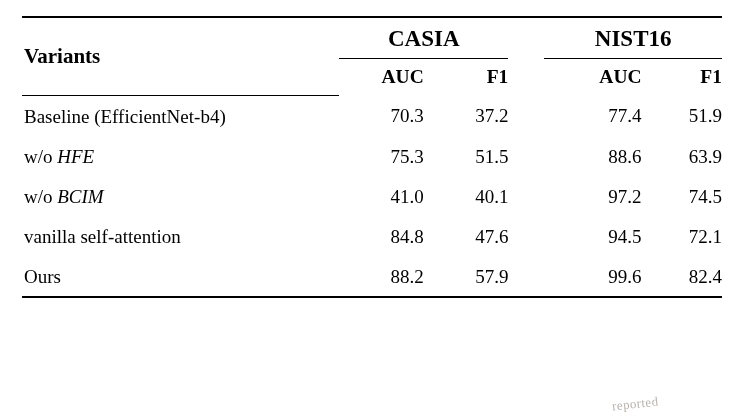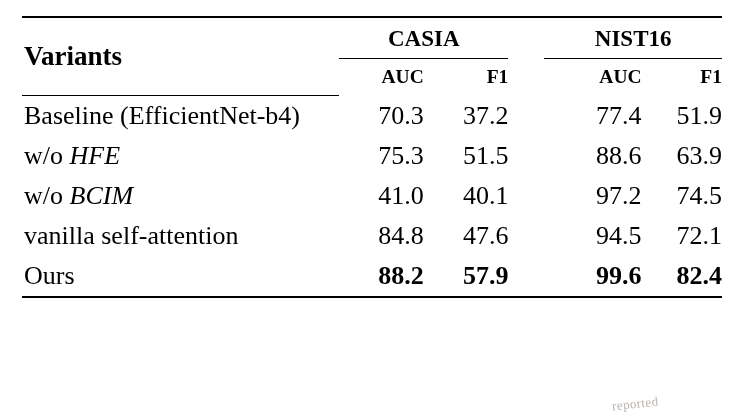--- a/index.html
+++ b/index.html
@@ -30,27 +30,27 @@
     border-top: 2.2px solid #000;
   }
   .rule-bottom td {
     border-bottom: 2.2px solid #000;
   }
   .rule-mid td {
     border-bottom: 1.1px solid #000;
   }
   th, td {
     padding: 0;
-    font-size: 26px;
+    font-size: 19px;
     line-height: 1.0;
   }
   .hdr-variants {
     text-align: left;
     font-weight: bold;
-    font-size: 27px;
+    font-size: 21px;
     vertical-align: middle;
     padding-left: 2px;
   }
   .grp-hdr {
     text-align: center;
     font-weight: bold;
     font-size: 23px;
     height: 40px;
     vertical-align: middle;
   }
@@ -67,21 +67,21 @@
     height: 40px;
     vertical-align: middle;
     white-space: nowrap;
   }
   .num {
     text-align: right;
     height: 40px;
     vertical-align: middle;
   }
   .bold {
-    font-weight: bold;
+    font-weight: normal;
   }
   .ital {
     font-style: italic;
   }
   .caption {
     margin-top: 14px;
     width: 700px;
     font-size: 17.5px;
     line-height: 1.32;
     text-align: justify;

